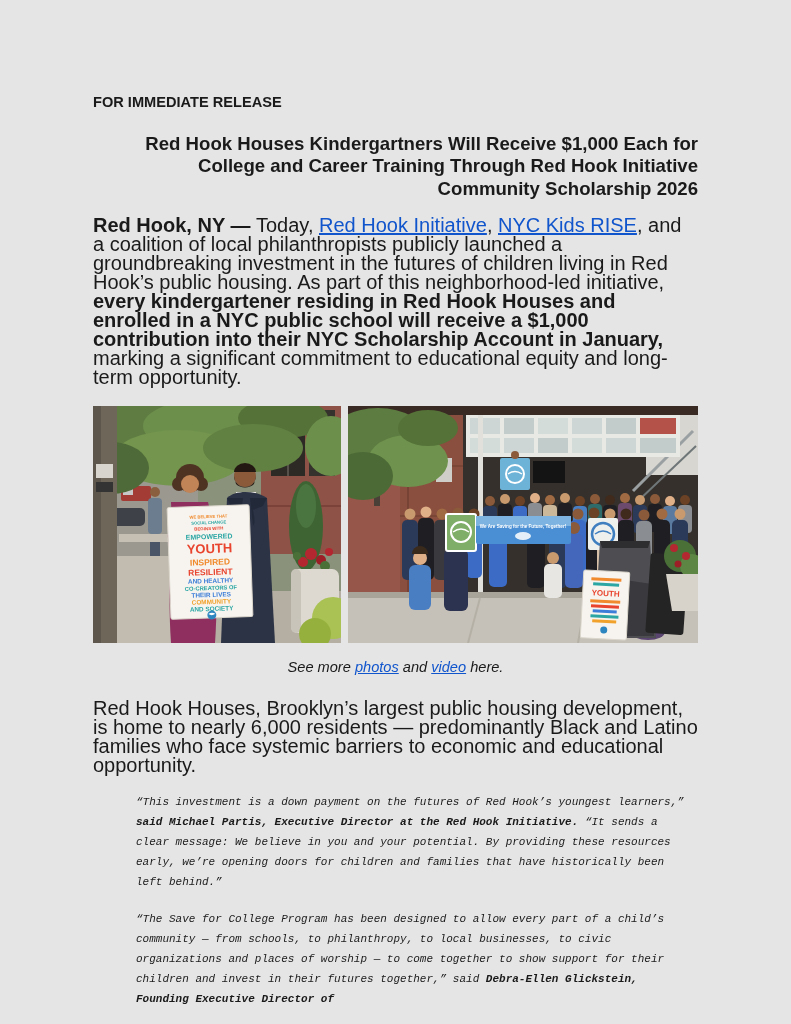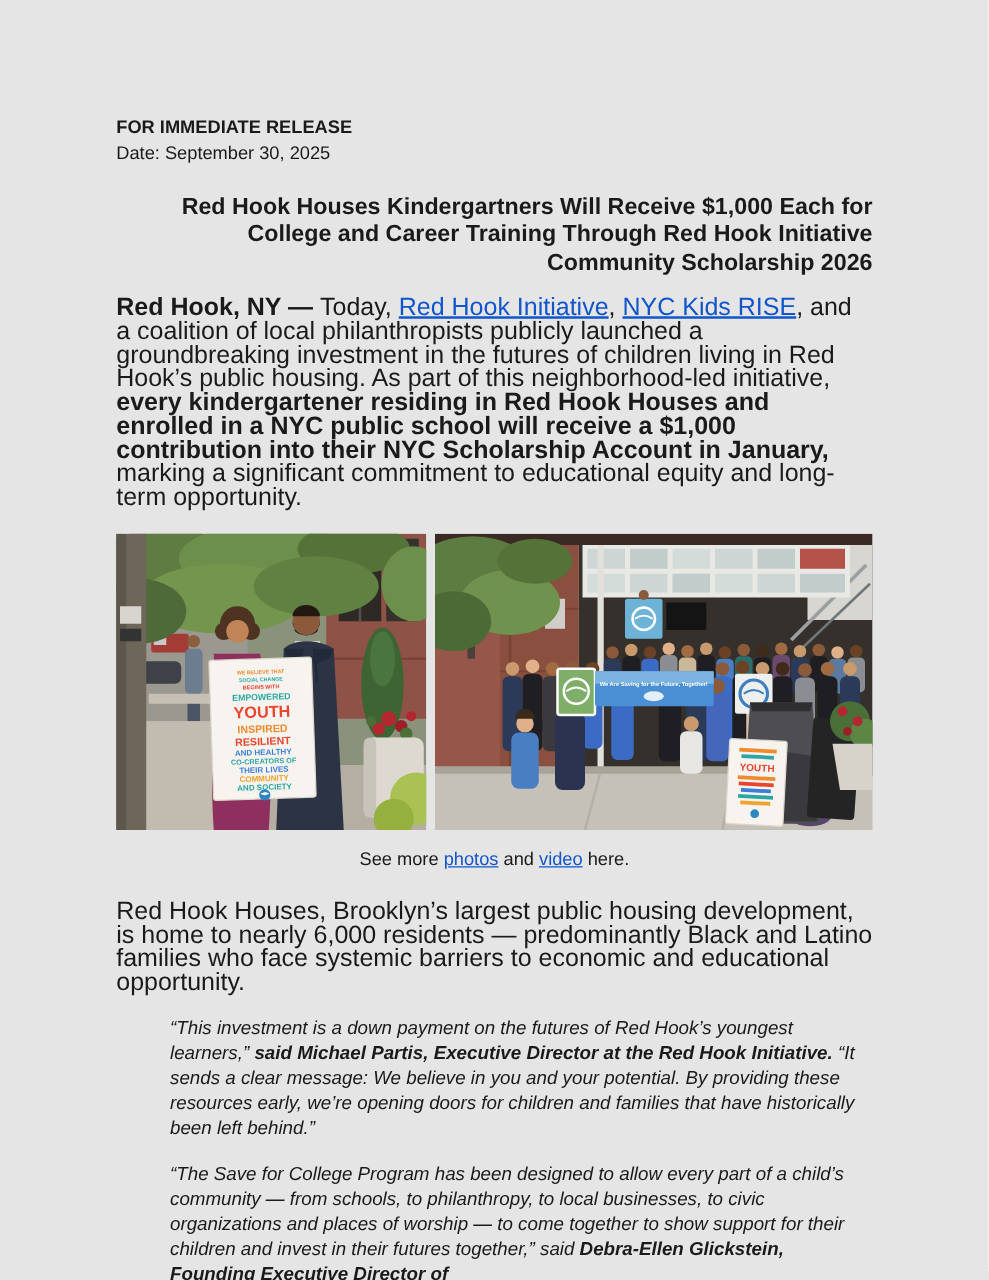--- a/index.html
+++ b/index.html
@@ -6,35 +6,34 @@
   .page{position:relative;width:791px;height:1024px;background:#e5e5e5;overflow:hidden;
         font-family:"Liberation Sans","DejaVu Sans",sans-serif;color:#1a1a1a;}
   .content{position:absolute;left:93px;top:92px;width:605px;}
   p{margin:0;}
   .meta{font-size:14.6px;line-height:21px;}
   .bold{font-weight:bold;}
   .headline{margin-top:20px;font-size:18.6px;font-weight:bold;line-height:22.4px;text-align:right;}
   .body-par{margin-top:16px;font-size:20px;line-height:19px;}
   .photo-row{margin-top:19px;display:flex;gap:7px;height:237px;}
   .photo{height:237px;display:block;}
-  .caption{margin-top:15px;font-size:14.6px;text-align:center;line-height:19px;}
+  .caption{margin-top:15px;font-size:14.6px;font-style:italic;text-align:center;line-height:19px;}
   .body-par2{margin-top:22px;font-size:20px;line-height:19px;}
-  .quote{margin-top:17px;margin-left:43px;margin-right:12px;font-size:15px;font-style:italic;line-height:20px;}
+  .quote{margin-top:17px;margin-left:43px;margin-right:12px;font-size:11px;font-style:italic;line-height:20px;font-family:Liberation Mono, monospace;}
   .quote b{font-weight:bold;}
   a.link{color:#1155cc;text-decoration:underline;cursor:pointer;}
   svg text{font-family:"Liberation Sans","DejaVu Sans",sans-serif;font-weight:bold;}
 </style>
 </head>
 <body>
 
 <div class="page">
   <div class="content">
 
     <p class="meta bold">FOR IMMEDIATE RELEASE</p>
-    <p class="meta">Date: September 30, 2025</p>
 
     <h1 class="headline">Red Hook Houses Kindergartners Will Receive $1,000 Each for College and Career Training Through Red Hook Initiative Community Scholarship 2026</h1>
 
     <p class="body-par"><b>Red Hook, NY — </b><span>Today, </span><a class="link">Red Hook Initiative</a><span>, </span><a class="link">NYC Kids RISE</a><span>, and a coalition of local philanthropists publicly launched a groundbreaking investment in the futures of children living in Red Hook’s public housing. As part of this neighborhood-led initiative, </span><b>every kindergartener residing in Red Hook Houses and enrolled in a NYC public school will receive a $1,000 contribution into their NYC Scholarship Account in January,</b><span> marking a significant commitment to educational equity and long-term opportunity.</span></p>
 
     <div class="photo-row">
 
       <svg class="photo" width="248" height="237" viewBox="0 0 248 237">
         <rect x="0" y="0" width="248" height="237" fill="#8a927c"></rect>
         <rect x="20" y="70" width="85" height="120" fill="#9b9890"></rect>

